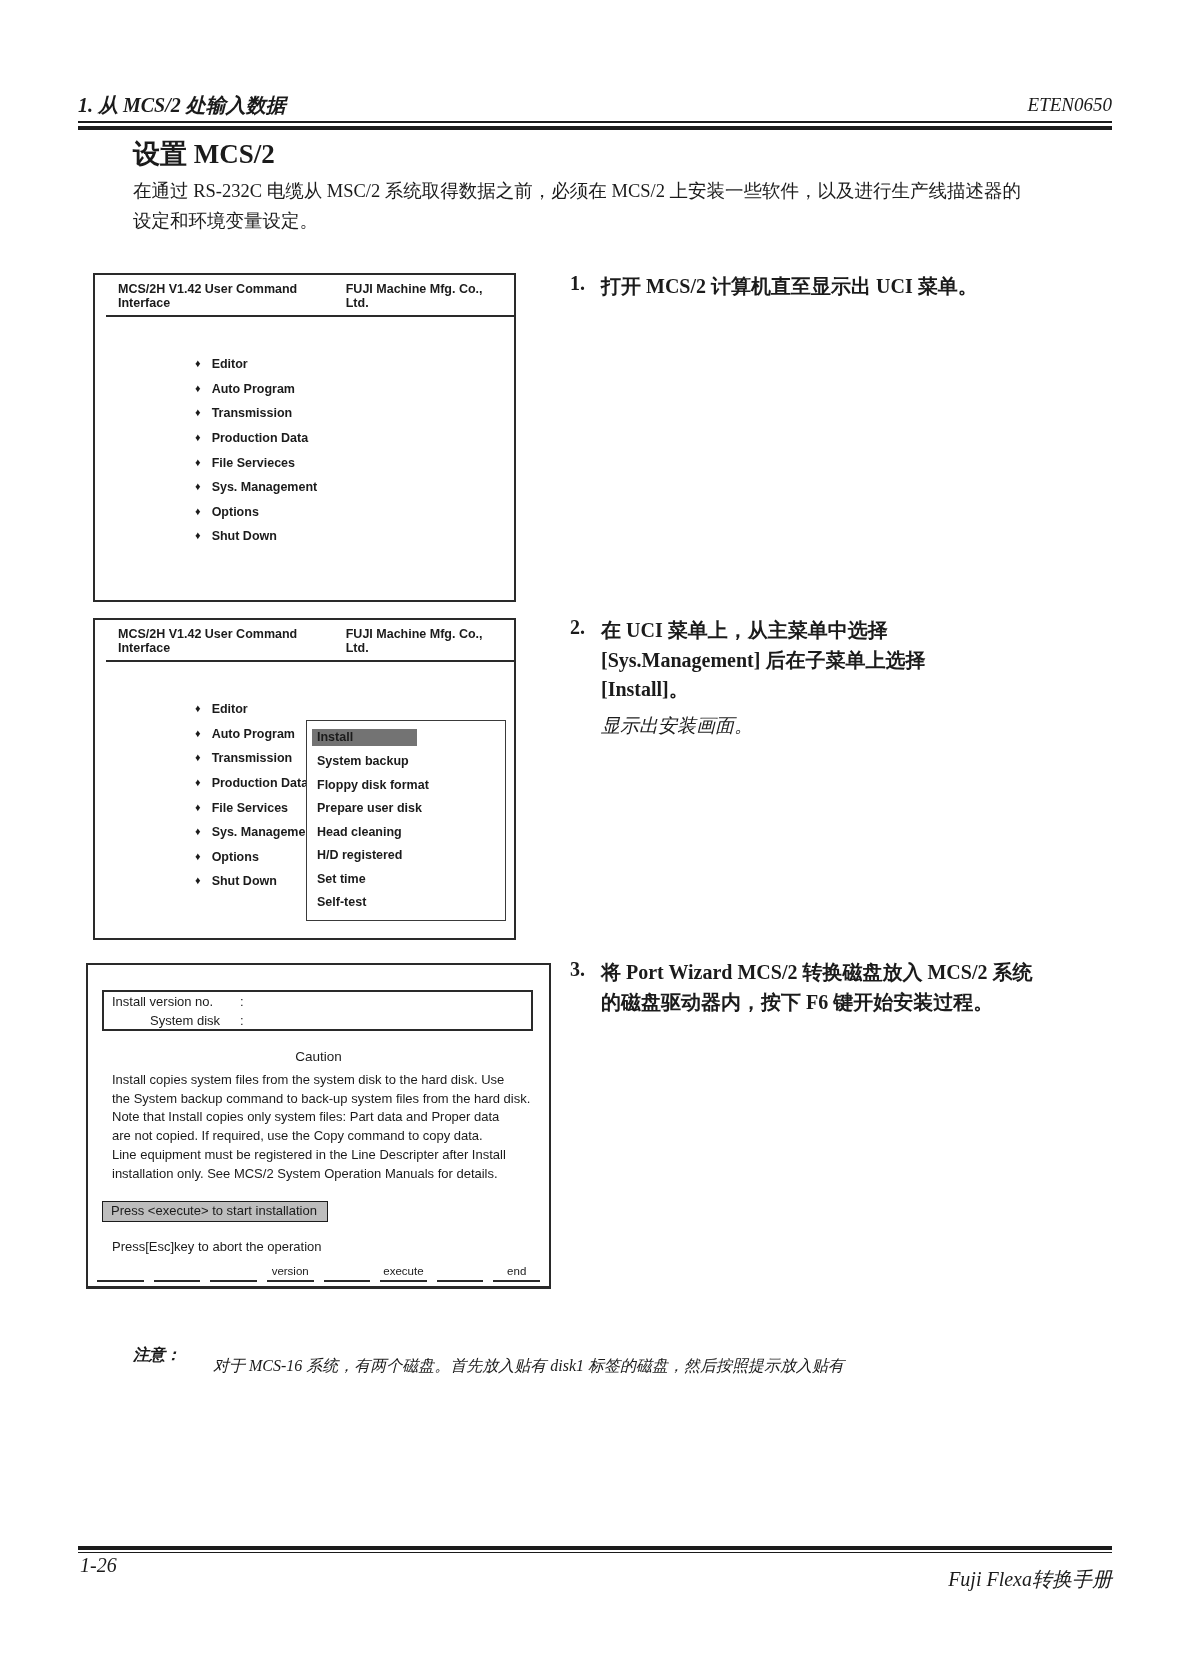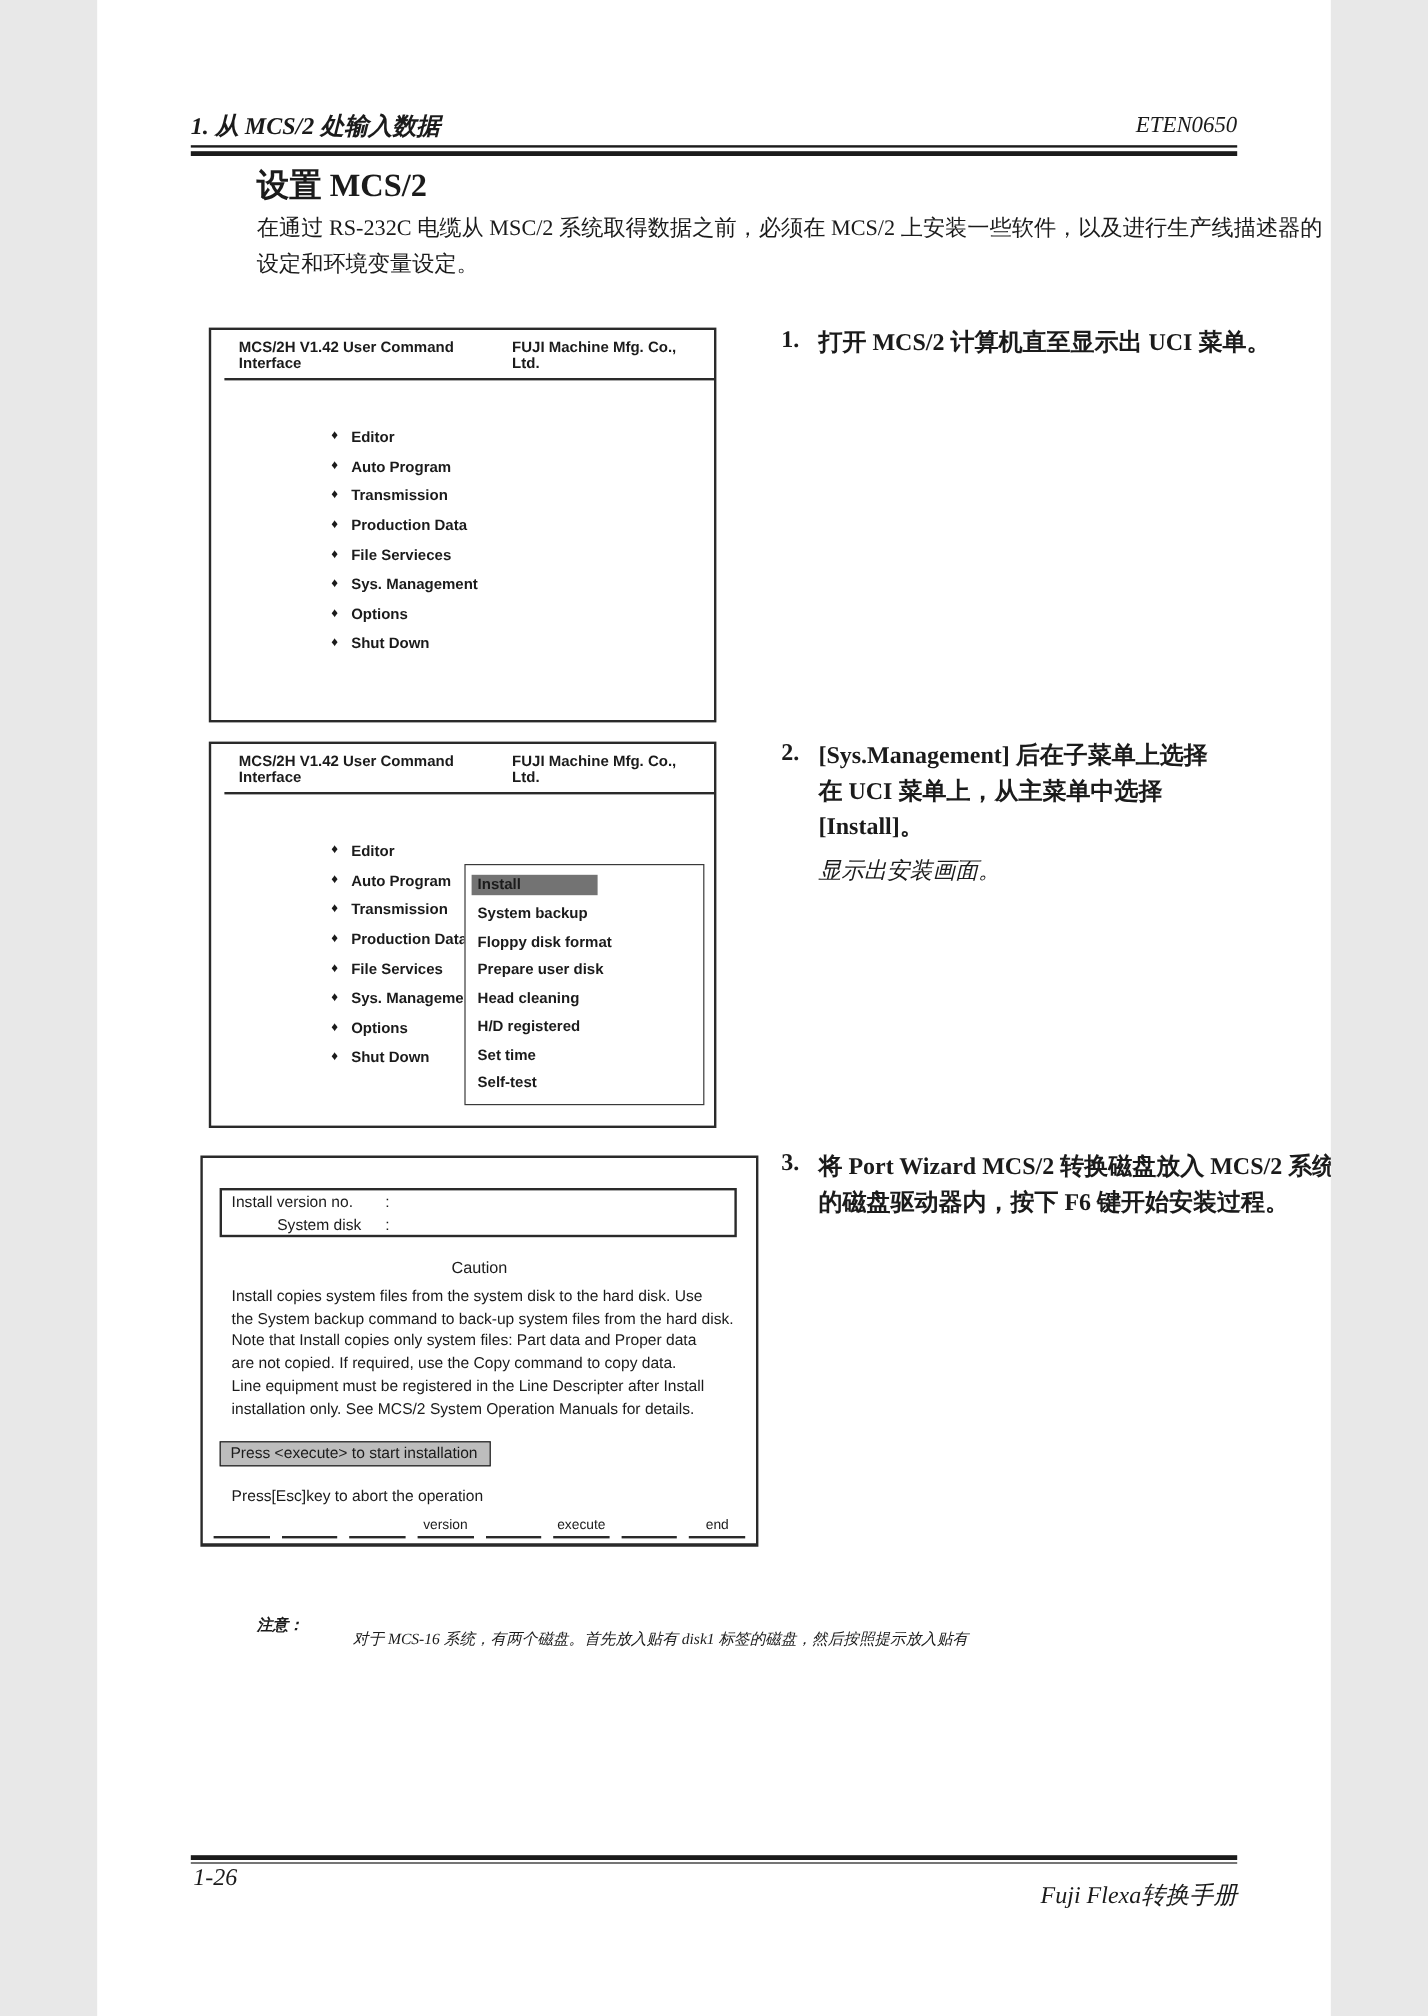--- a/index.html
+++ b/index.html
@@ -1,17 +1,17 @@
 <!DOCTYPE html>
 <html><head>
 <meta charset="utf-8">
 <style>
   html,body{margin:0;padding:0;background:#e8e8e8;}
   .page{
-    position:relative;width:1028px;height:1680px;background:#ffffff;
+    position:relative;width:1190px;height:1680px;background:#ffffff;
     margin:0 auto;overflow:hidden;color:#1b1b1b;
     font-family:"Liberation Serif","DejaVu Serif",serif;
   }
   .sans{font-family:"Liberation Sans","DejaVu Sans",sans-serif;}
 
   
   .hdr-left{position:absolute;left:78px;top:92px;font-size:20px;font-weight:700;font-style:italic;}
   .hdr-right{position:absolute;right:78px;top:94px;font-size:19px;font-style:italic;}
   .head-rule-thin{position:absolute;left:78px;right:78px;top:121px;height:2px;background:#1b1b1b;}
   .head-rule-thick{position:absolute;left:78px;right:78px;top:126px;height:4px;background:#1b1b1b;}
@@ -66,21 +66,21 @@
   
   .step{position:absolute;left:570px;display:flex;font-size:20px;font-weight:700;width:575px;}
   #step1{top:272px;}
   #step2{top:616px;}
   #step3{top:958px;}
   .step .num{width:31px;flex:none;}
   .step .body div{line-height:29.5px;}
   .step-result{position:absolute;left:601px;top:713px;font-size:19px;font-style:italic;}
 
   
-  .note{position:absolute;left:133px;top:1345px;display:flex;font-size:13px;font-style:italic;}
+  .note{position:absolute;left:133px;top:1345px;display:flex;font-size:16px;font-style:italic;}
   .note .nlabel{width:80px;flex:none;font-weight:700;}
   .note .nbody div{line-height:42px;}
 </style>
 </head>
 <body>
 
 <div class="page">
 
   <div class="hdr-left">1. 从 MCS/2 处输入数据</div>
   <div class="hdr-right">ETEN0650</div>
@@ -191,22 +191,22 @@
         <div class="srow">H/D registered</div>
         <div class="srow">Set time</div>
         <div class="srow">Self-test</div>
       </div>
     </div>
   </div>
 
   <div class="step" id="step2">
     <span class="num">2.</span>
     <span class="body">
+      <div>在 UCI 菜单上，从主菜单中选择</div>
       <div>[Sys.Management] 后在子菜单上选择</div>
-      <div>在 UCI 菜单上，从主菜单中选择</div>
       <div>[Install]。</div>
     </span>
   </div>
   <div class="step-result">显示出安装画面。</div>
 
   <div class="install-box sans">
     <div class="version-box">
       <div class="vrow">
         <span class="vlabel1">Install version no.</span>
         <span class="vcolon">:</span>

